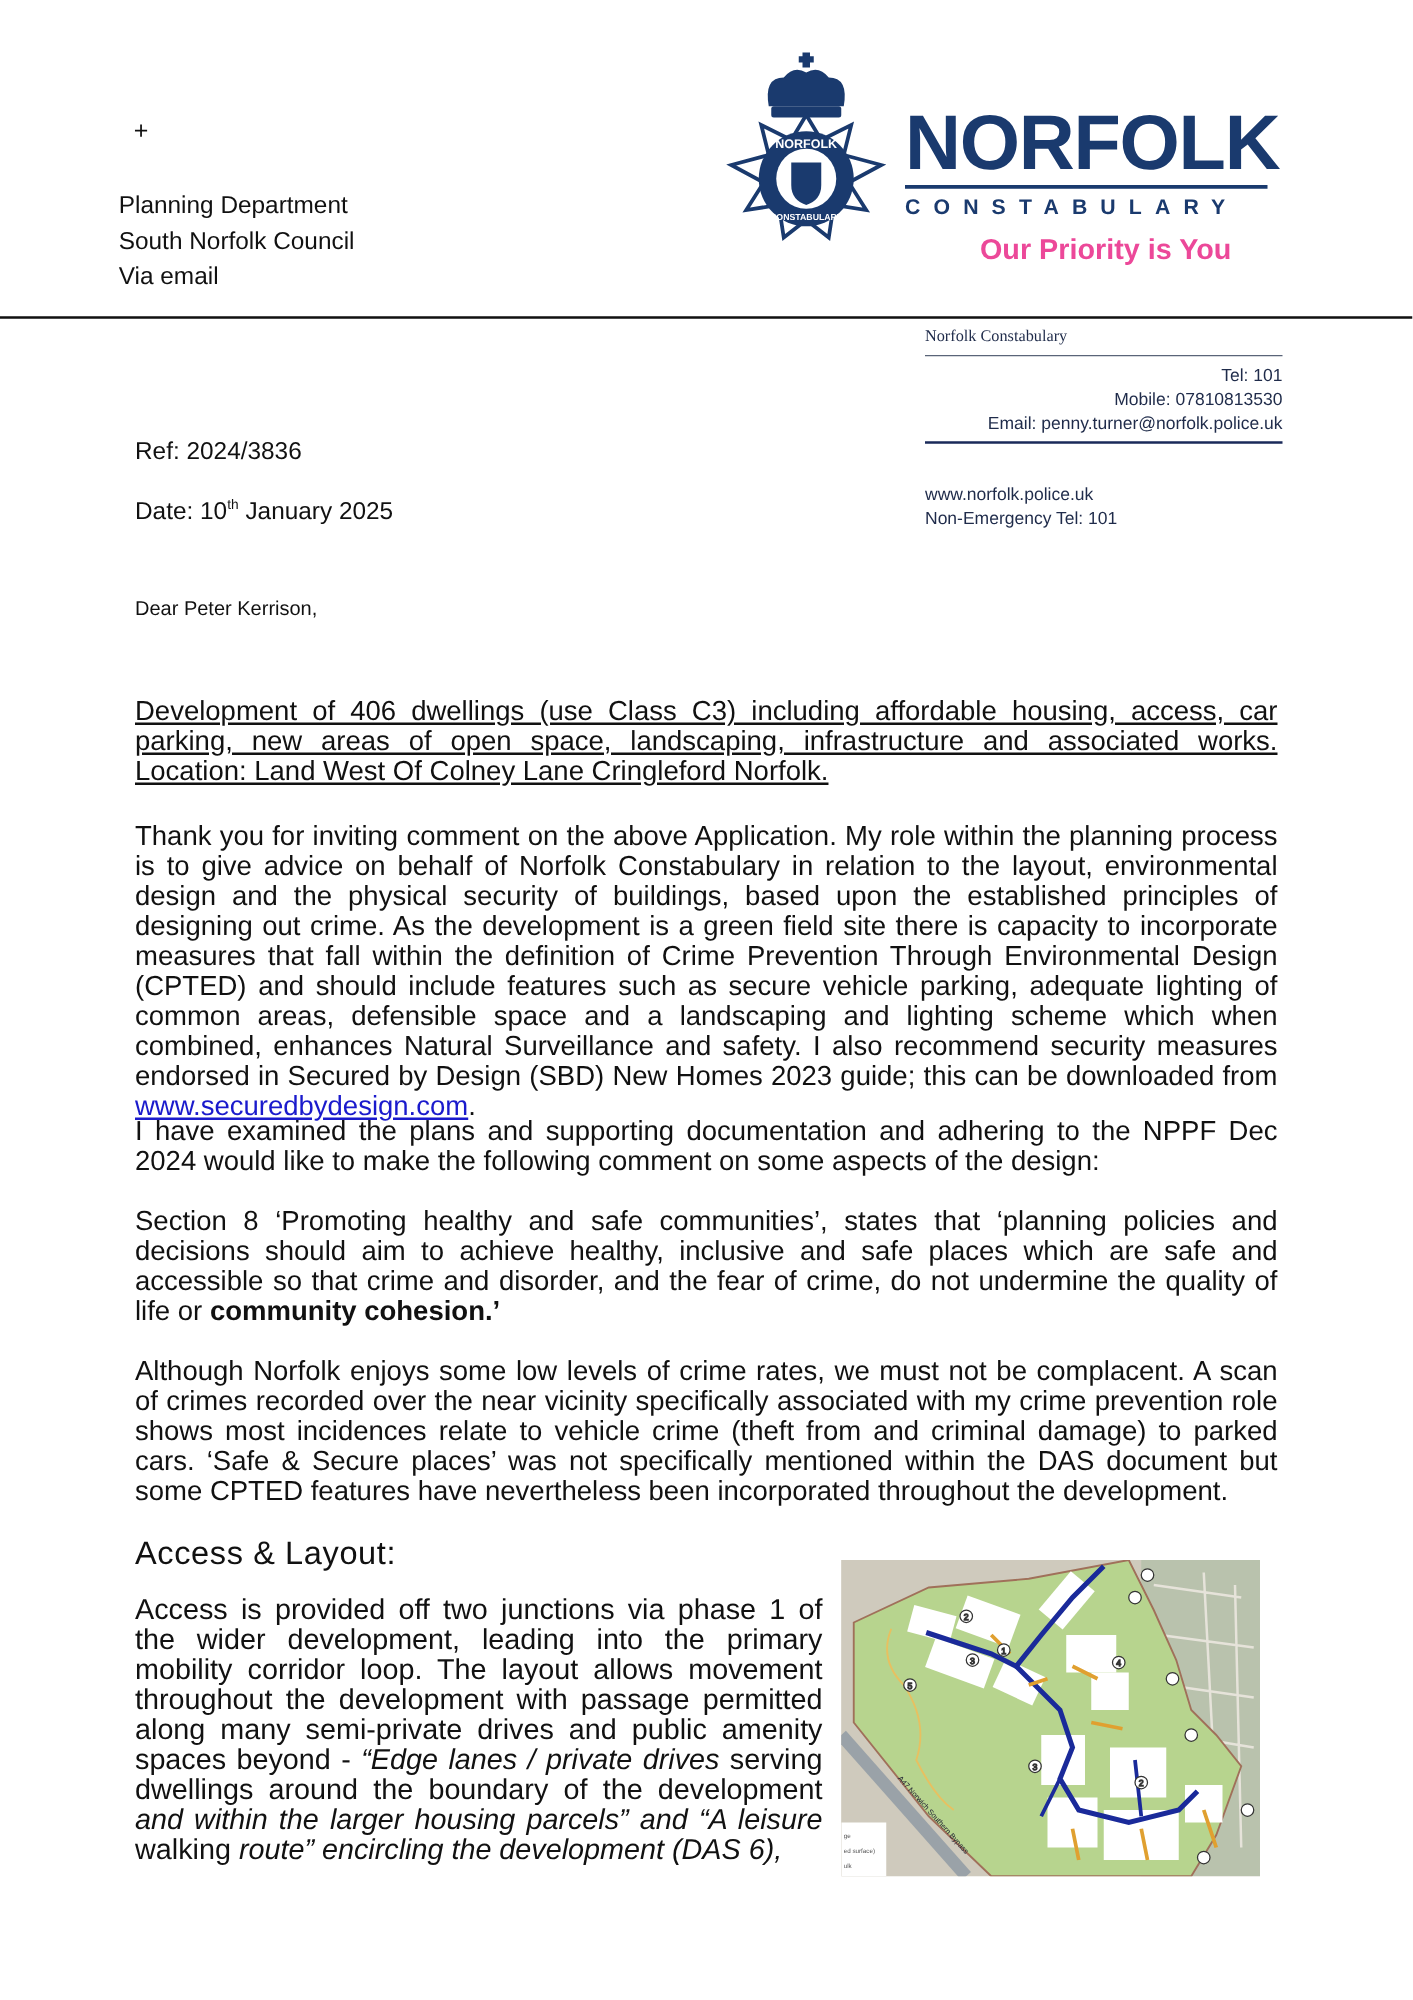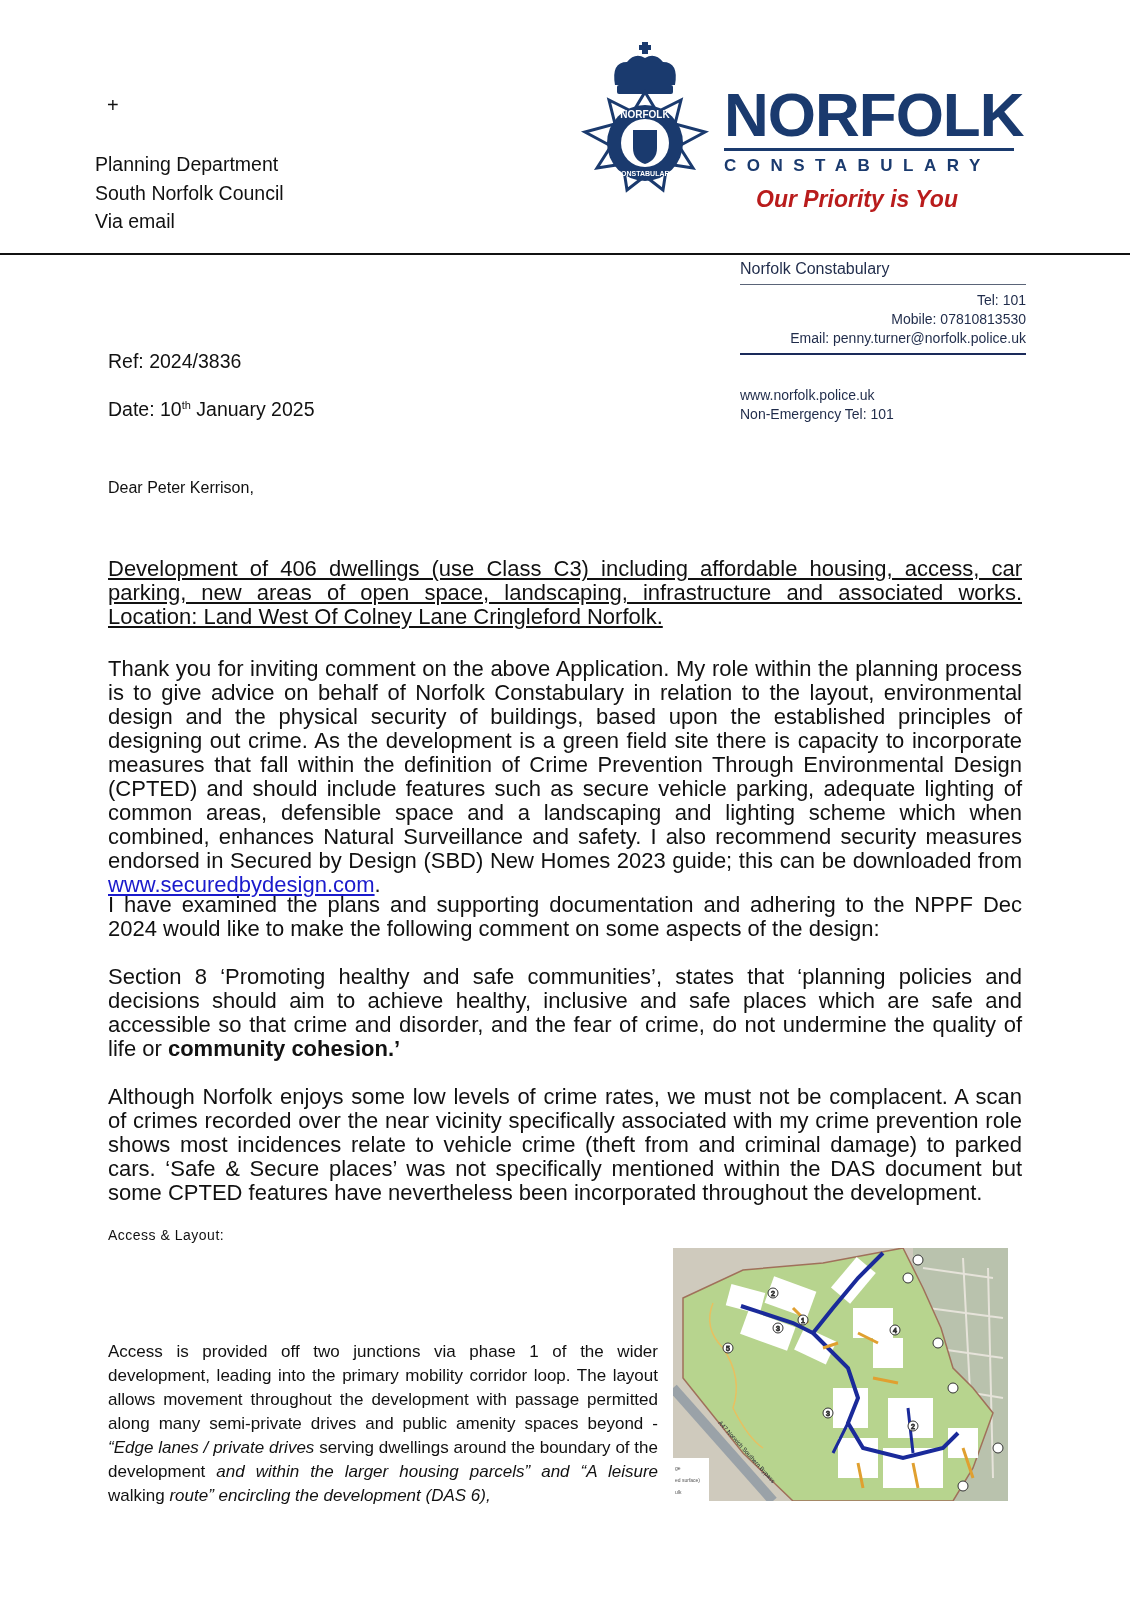--- a/index.html
+++ b/index.html
@@ -10,45 +10,45 @@
   
   .plus { left: 107px; top: 94px; font-size: 20px; }
   .recipient { left: 95px; top: 150px; font-size: 19.5px; line-height: 28.5px; }
 
   
   .crest { left: 565px; top: 40px; width: 160px; height: 190px; }
   .brand { left: 724px; top: 84px; width: 300px; }
   .brand-name { font-size: 62px; font-weight: bold; color: #1a3a6e; letter-spacing: -1px; line-height: 62px; }
   .brand-rule { height: 3px; background: #1a3a6e; margin-top: 2px; width: 290px; }
   .brand-sub { font-size: 17px; font-weight: bold; color: #1a3a6e; letter-spacing: 10.5px; margin-top: 5px; }
-  .brand-tag { font-size: 23px; font-weight: bold; font-style: italic; color: #b91c1c; margin-top: 10px; margin-left: 32px; }
+  .brand-tag { font-size: 23px; font-weight: bold; color: #ec4899; margin-top: 10px; margin-left: 60px; }
 
   .header-rule { left: 0; top: 253px; width: 1130px; height: 2px; background: #111; }
 
   
   .addr { left: 740px; top: 258px; width: 286px; color: #1f2b4a; }
-  .addr .org { font-size: 16px; line-height: 22px; padding-bottom: 4px; border-bottom: 1.5px solid #5a6478; }
+  .addr .org { font-size: 13px; line-height: 22px; padding-bottom: 4px; border-bottom: 1.5px solid #5a6478; font-family: Liberation Serif, serif; }
   .addr .block { font-size: 14px; line-height: 19px; padding: 6px 0 5px 0; border-bottom: 1.5px solid #5a6478; }
   .addr .block.dark { border-bottom: 2px solid #1a2a5a; text-align: right; }
   .addr .block.last { border-bottom: none; margin-top: 25px; }
 
   .ref { left: 108px; top: 350px; font-size: 19.5px; }
   .date { left: 108px; top: 398px; font-size: 19.5px; }
   .date sup { font-size: 11px; }
   .salutation { left: 108px; top: 479px; font-size: 16px; }
 
   
   .body-col { left: 108px; width: 914px; font-size: 22px; line-height: 24px; text-align: justify; }
   .subject { top: 557px; text-decoration: underline; }
   .p1 { top: 657px; }
   .p2 { top: 893px; }
   .p3 { top: 965px; }
   .p4 { top: 1085px; }
-  .section-head { left: 108px; top: 1227px; font-size: 14px; letter-spacing: 0.5px; }
-  .p5 { left: 108px; top: 1340px; width: 550px; font-size: 17px; line-height: 24px; text-align: justify; }
+  .section-head { left: 108px; top: 1227px; font-size: 26px; letter-spacing: 0.5px; }
+  .p5 { left: 108px; top: 1275px; width: 550px; font-size: 23px; line-height: 24px; text-align: justify; }
   a.link { color: #1a1acc; text-decoration: underline; }
 
   
   .map { left: 673px; top: 1248px; width: 335px; height: 253px; background: #d8d4c8; overflow: hidden; }
 </style>
 </head>
 <body>
 
 <div class="abs plus">+</div>
 <div class="abs recipient">

